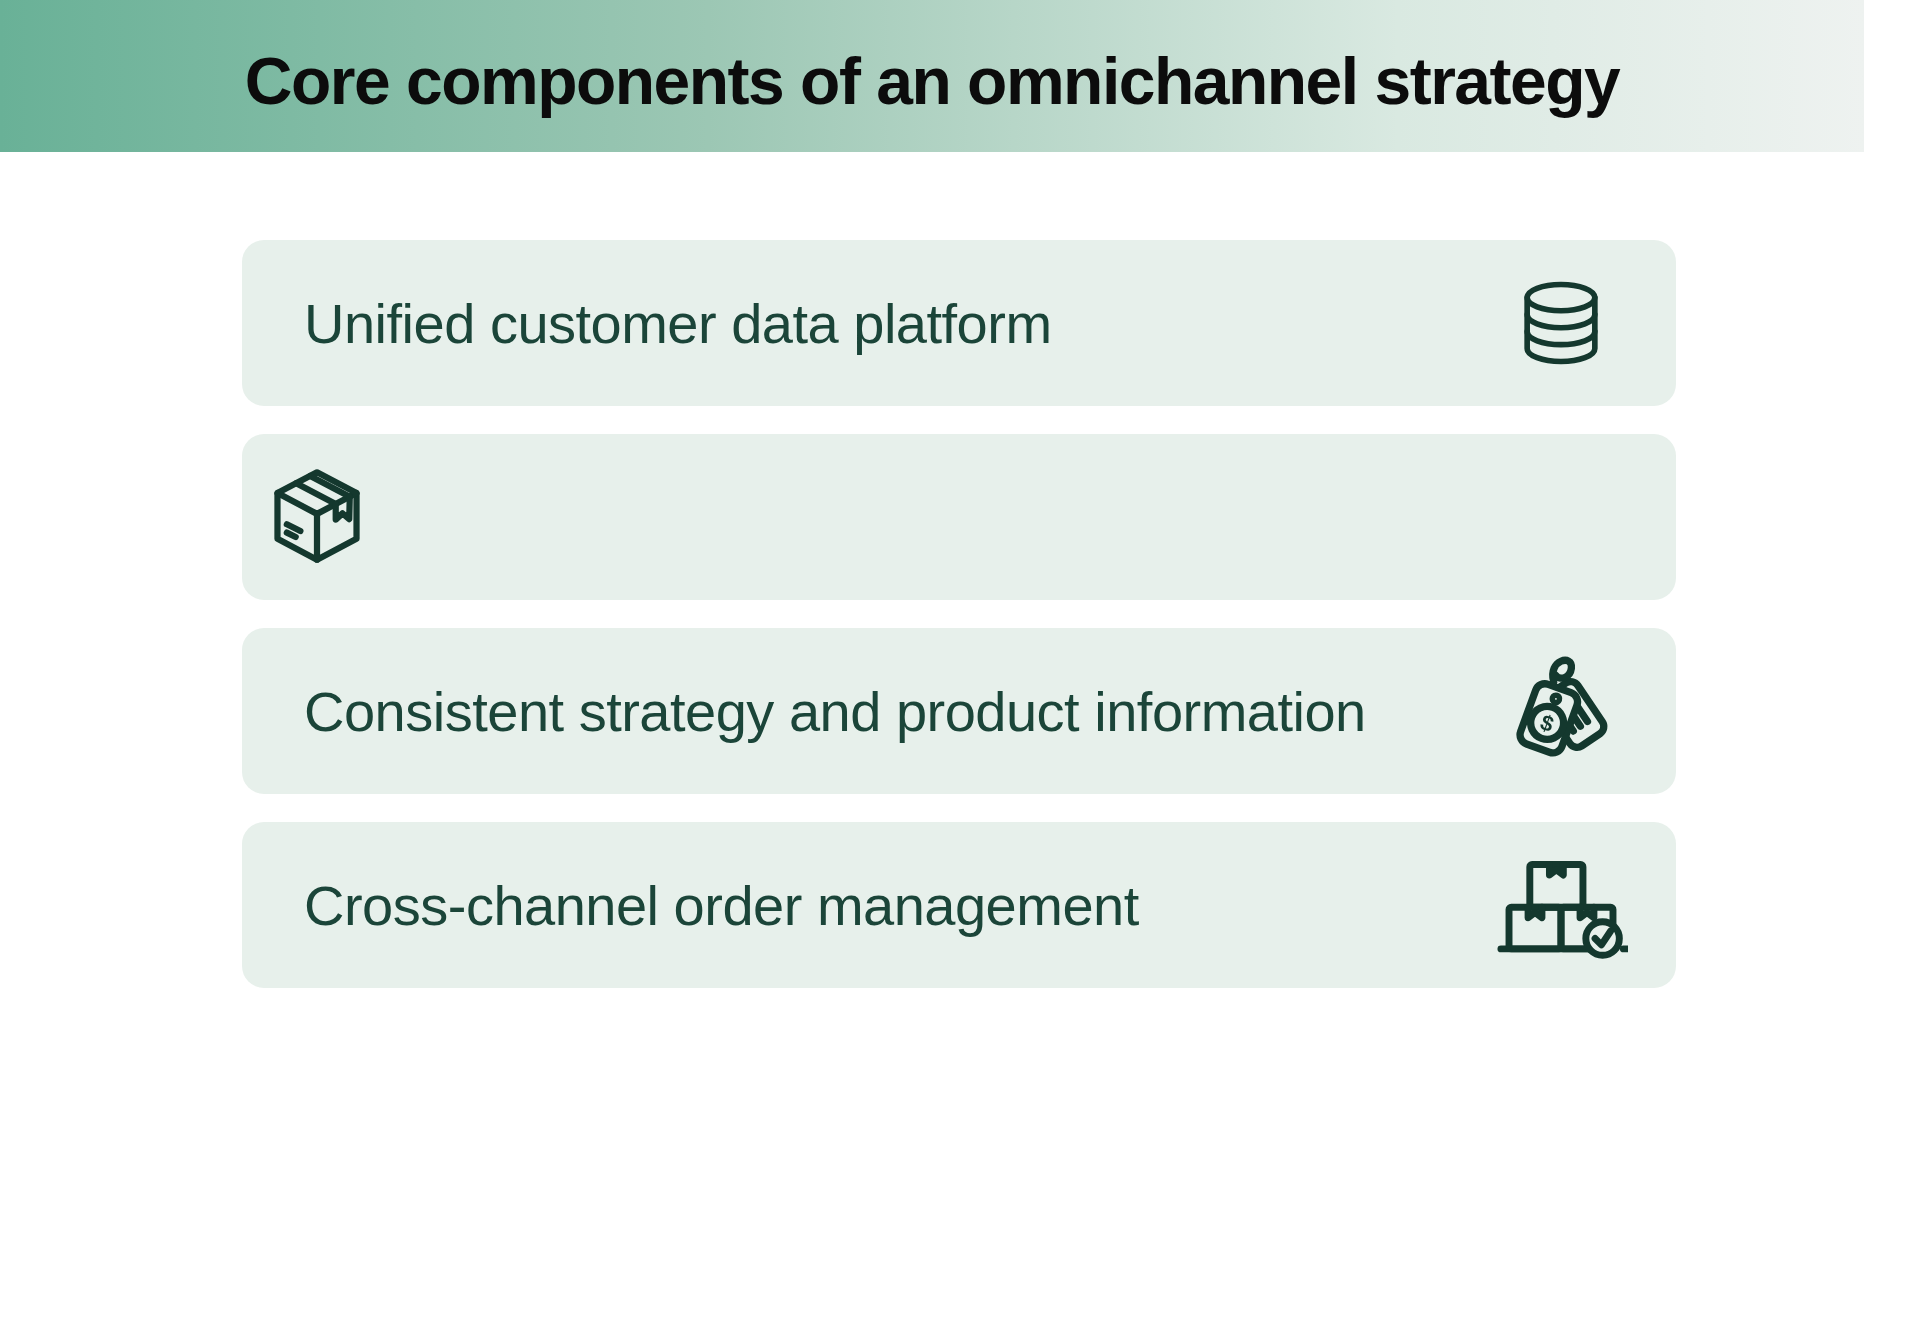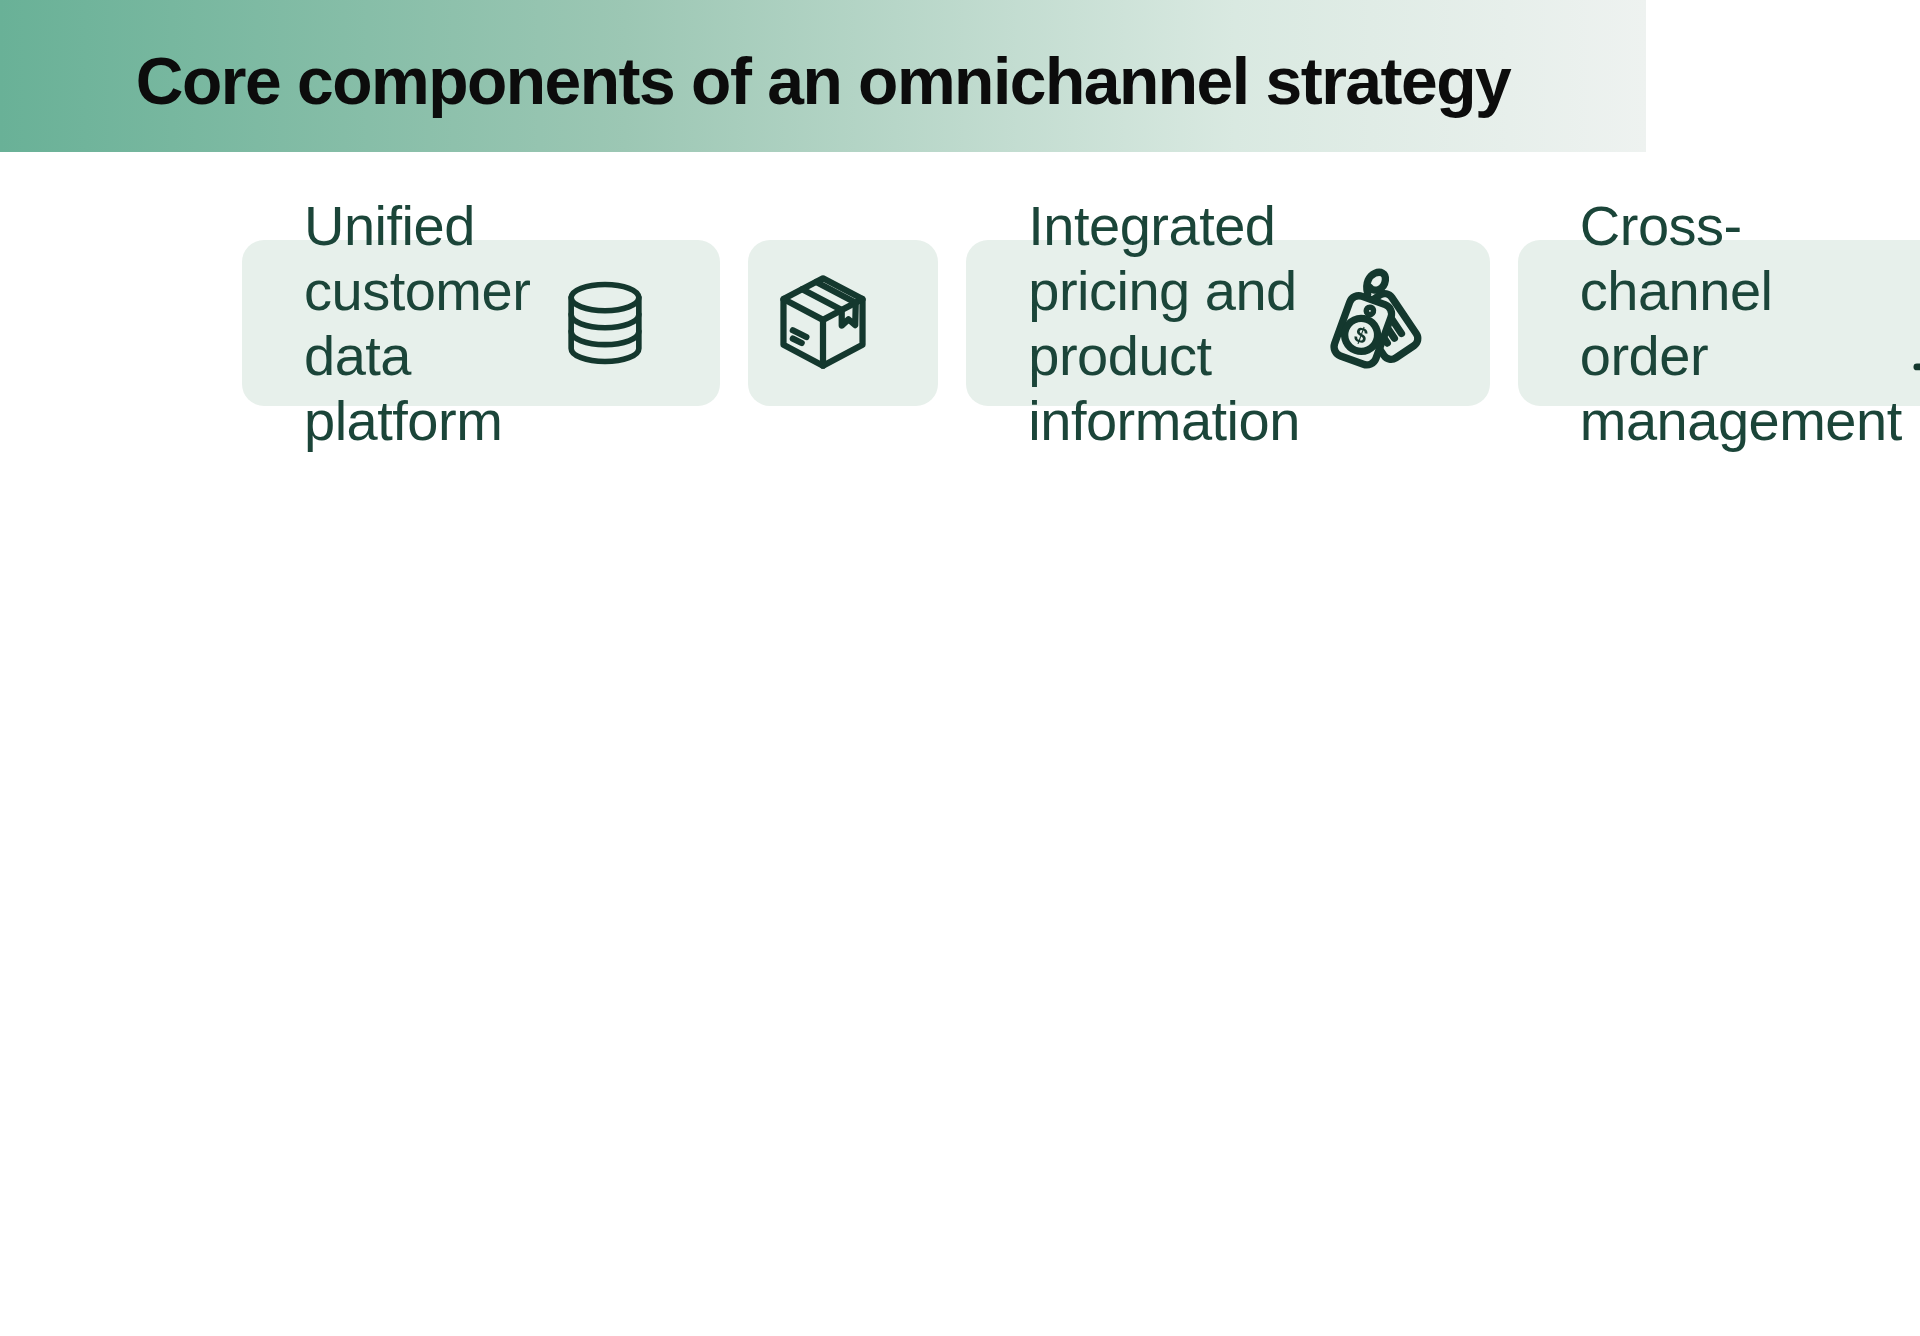--- a/index.html
+++ b/index.html
@@ -3,35 +3,36 @@
 <meta charset="utf-8">
 <style>
   * { margin: 0; padding: 0; box-sizing: border-box; }
   html, body {
     width: 1920px; height: 1336px;
     background: #ffffff;
     overflow: hidden;
     font-family: "Liberation Sans", sans-serif;
   }
   .header {
-    width: 1646px; height: 152px;
+    width: 1864px; height: 152px;
     background: linear-gradient(90deg, #69B197 0%, #9CC7B4 38%, #D9E9E1 75%, #EEF2F0 100%);
     display: flex; align-items: center; justify-content: center; text-align: center;
   }
   .header .title {
     font-size: 66px;
     font-weight: 700;
     letter-spacing: -1.5px;
     color: #0C0C0C;
     padding-top: 10px;
   }
   .rows {
     margin: 88px 0 0 242px;
     width: 1434px;
     display: flex;
+    flex-direction: column;
     gap: 28px;
   }
   .row-card {
     height: 166px;
     background: #E7F0EB;
     border-radius: 22px;
     display: flex;
     align-items: center;
     justify-content: space-between;
   }
@@ -88,21 +89,21 @@
         <path d="M30 17.5 L68 37.5"></path>
         <path d="M43.5 10.5 L81.5 30.5"></path>
         <path d="M68 37.5 L68 52.5 L74.5 46.5 L81 52 L81.5 30.5"></path>
         <path d="M21 57 l13 6.5"></path>
         <path d="M21 65 l8.5 4.2"></path>
       </svg>
     </span>
   </section>
 
   <section class="row-card">
-    <span class="row-label">Integrated pricing and product information</span>
+    <span class="row-label">Consistent strategy and product information</span>
     <span class="icon-box">
       <svg width="122" height="122" viewBox="0 0 100 100" aria-hidden="true">
         <g transform="rotate(-34 60 52)">
           <rect x="44" y="28" width="32" height="50" rx="7"></rect>
           <path d="M52 48 v16"></path>
           <path d="M59 48 v16"></path>
           <path d="M66 48 v16"></path>
         </g>
         <g transform="rotate(20 40 56)">
           <rect x="22" y="30" width="36" height="52" rx="8" fill="#E7F0EB"></rect>

